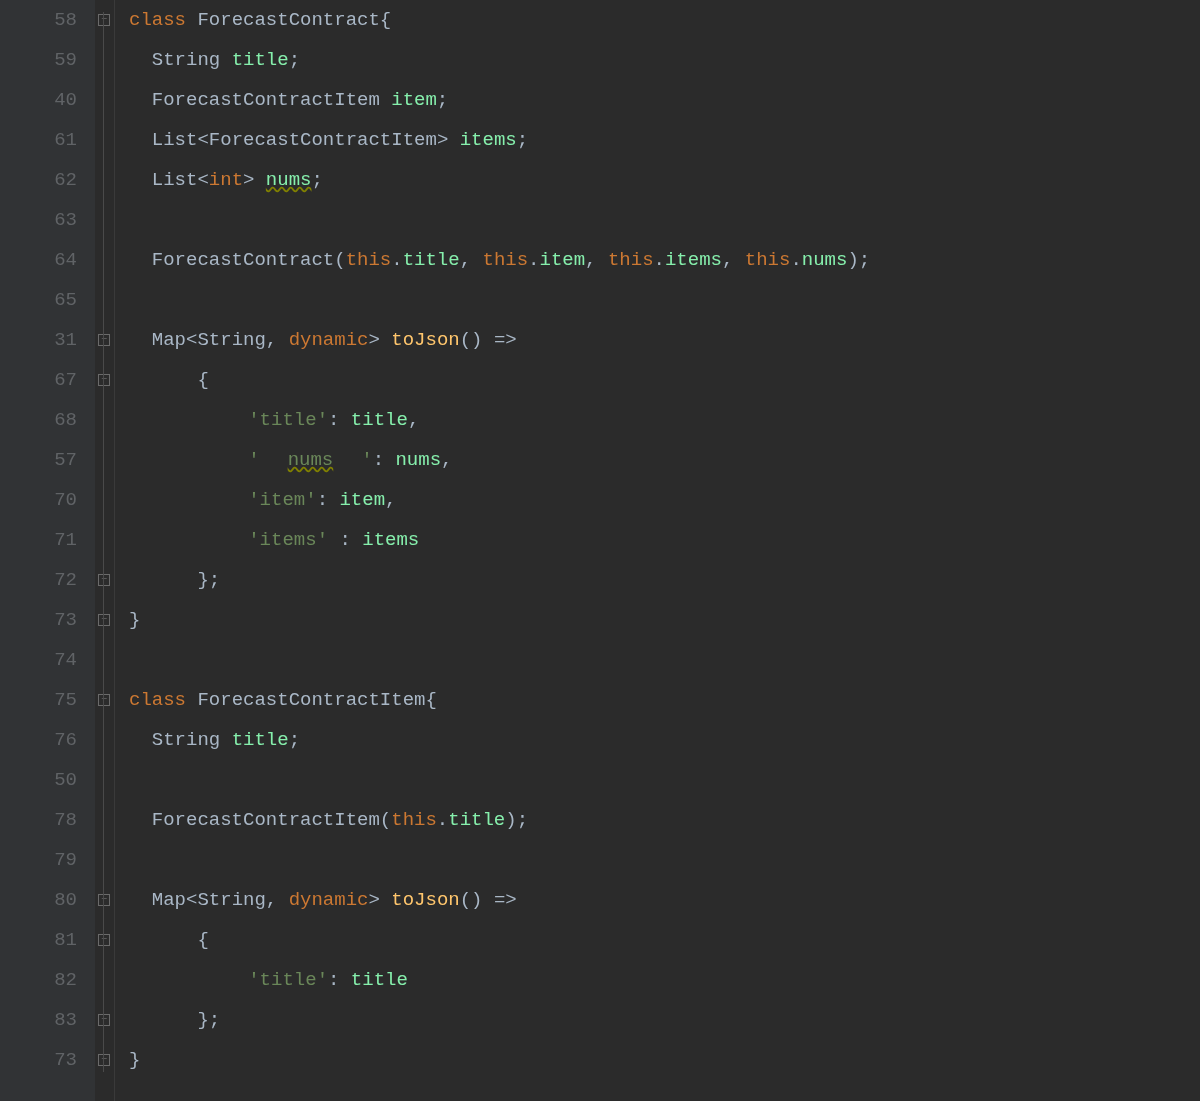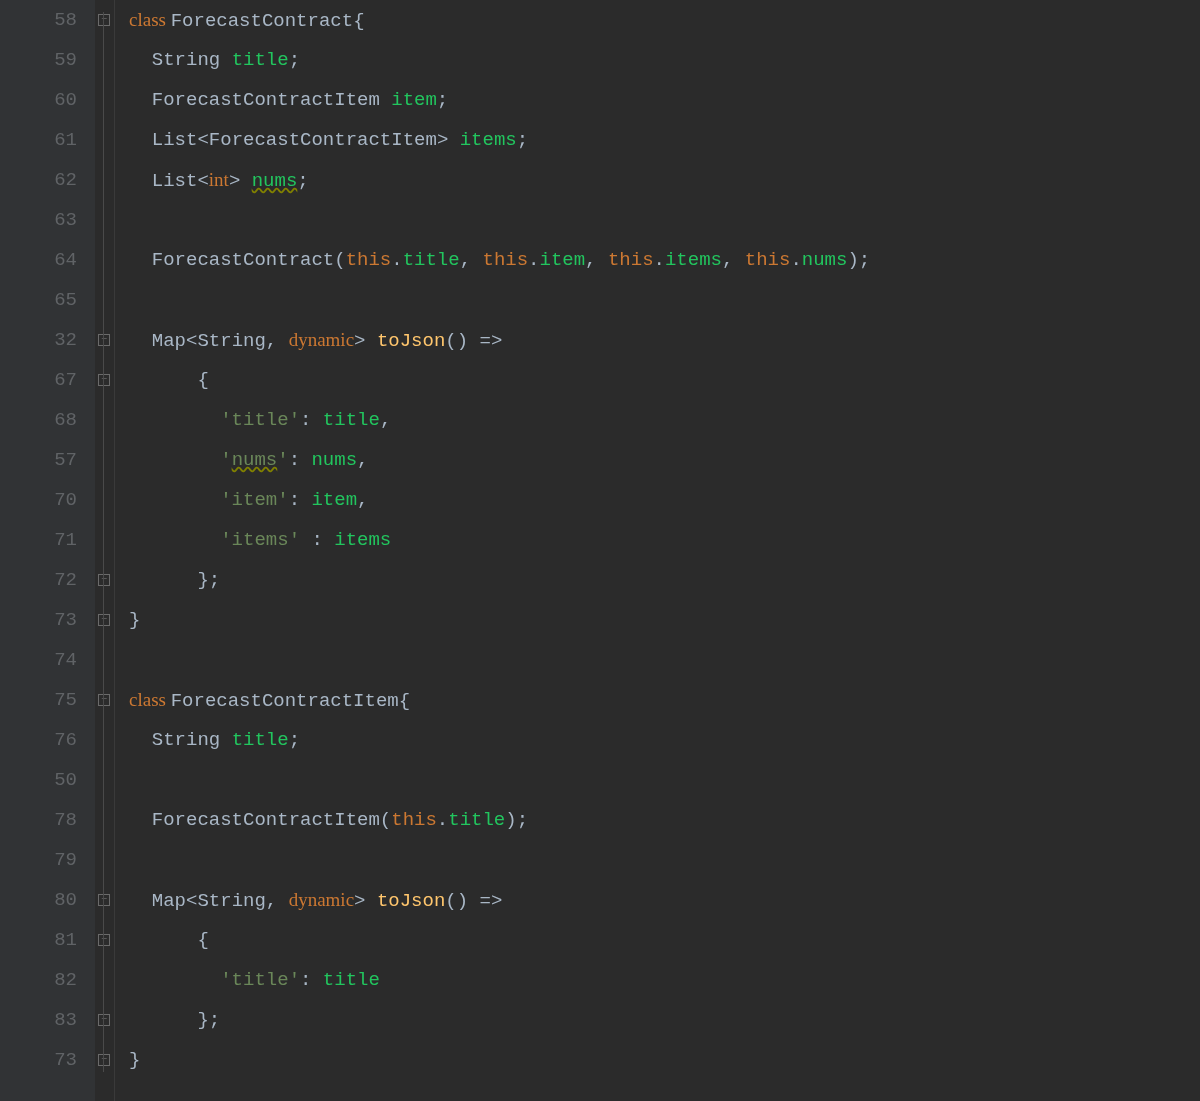--- a/index.html
+++ b/index.html
@@ -48,44 +48,44 @@
     width: 1px;
     background: #4a4a4a;
   }
   .code {
     padding-left: 14px;
     white-space: pre;
     background: #2b2b2b;
     flex: 1;
   }
   .ln { height: 40px; }
-  .kw { color: #cc7832; font-family: Liberation Serif, serif; }
+  .kw { color: #cc7832; }
   .type { color: #a9b7c6; }
-  .field { color: #22c55e; }
+  .field { color: #86efac; }
   .method { color: #ffc66d; }
-  .str { color: #6a8759; }
+  .str { color: #6a8759; margin-left: 28px; }
   .punct { color: #a9b7c6; }
   .this { color: #cc7832; }
   .warn { text-decoration: underline wavy #808000; text-decoration-skip-ink: none; }
   .num-gutter { height: 40px; }
 </style>
 </head>
 <body>
 
 <div class="editor">
   <div class="gutter" id="gutter">
       <div class="num-gutter">58</div>
       <div class="num-gutter">59</div>
-      <div class="num-gutter">60</div>
+      <div class="num-gutter">40</div>
       <div class="num-gutter">61</div>
       <div class="num-gutter">62</div>
       <div class="num-gutter">63</div>
       <div class="num-gutter">64</div>
       <div class="num-gutter">65</div>
-      <div class="num-gutter">32</div>
+      <div class="num-gutter">31</div>
       <div class="num-gutter">67</div>
       <div class="num-gutter">68</div>
       <div class="num-gutter">57</div>
       <div class="num-gutter">70</div>
       <div class="num-gutter">71</div>
       <div class="num-gutter">72</div>
       <div class="num-gutter">73</div>
       <div class="num-gutter">74</div>
       <div class="num-gutter">75</div>
       <div class="num-gutter">76</div>

